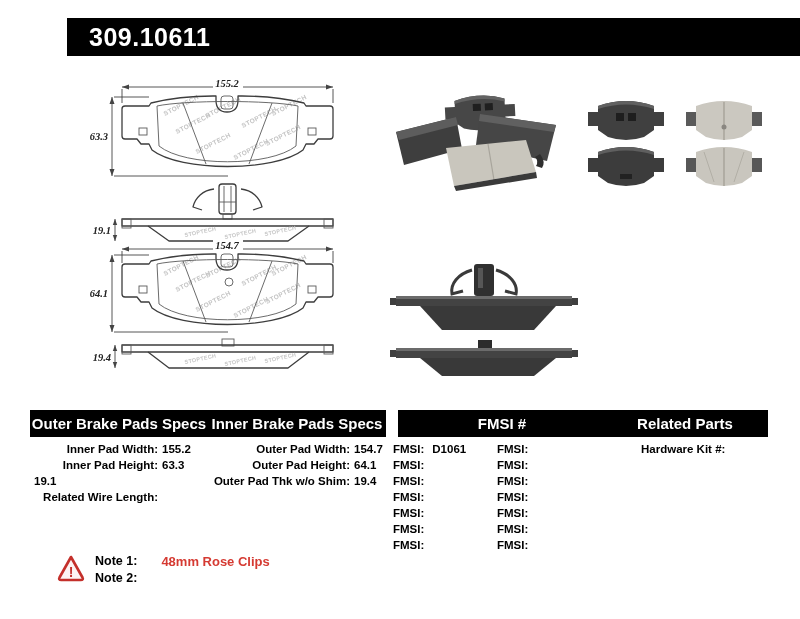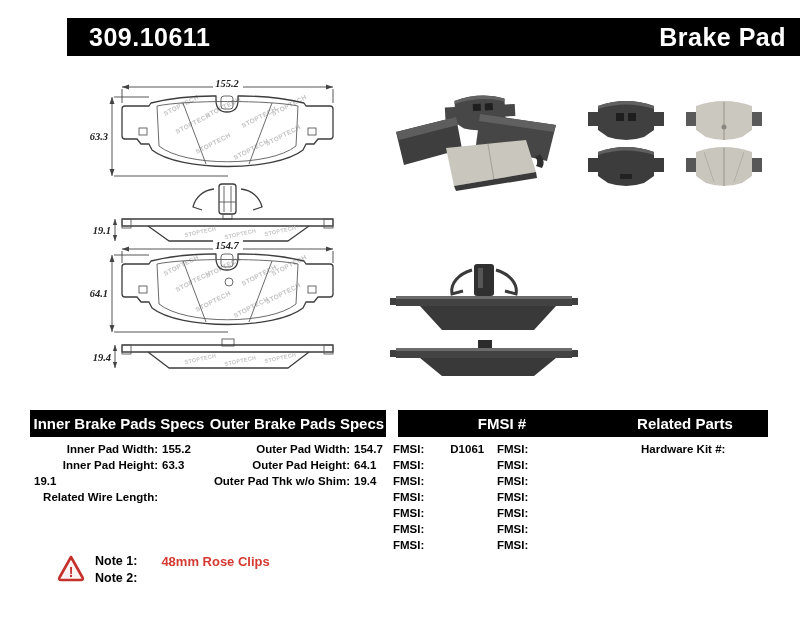--- a/index.html
+++ b/index.html
@@ -39,21 +39,21 @@
   .spec-row{display:flex;height:16px;line-height:16px;}
   .spec-label{text-align:right;}
   .spec-value{margin-left:4px;text-align:left;}
   .inner-col{left:30px;width:178px;}
   .inner-col .spec-label{width:128px;}
   .outer-col{left:208px;width:178px;}
   .outer-col .spec-label{width:142px;}
 
   .fmsi-rows{position:absolute;left:390px;top:441px;width:208px;font-size:11.5px;font-weight:700;}
   .fmsi-row{display:flex;height:16px;line-height:16px;}
-  .fmsi-cell{display:flex;width:104px;gap:18px;}
+  .fmsi-cell{display:flex;width:104px;}
   .fmsi-cell .l{margin-left:3px;}
   .fmsi-cell .v{margin-left:8px;}
 
   .related-rows{position:absolute;left:602px;top:441px;width:166px;font-size:11.5px;font-weight:700;}
   .related-row{display:flex;height:16px;line-height:16px;}
   .related-row .l{margin-left:3px;padding-left:36px;}
   .related-row .v{margin-left:6px;}
 
   
   .notes{position:absolute;left:95px;top:553px;}
@@ -62,21 +62,20 @@
   .note-value{font-size:13px;font-weight:700;margin-left:24px;}
   .warn{position:absolute;left:56px;top:553px;}
 </style>
 </head>
 <body>
 
 <div class="page">
 
   <div class="header-bar">
     <span class="pn">309.10611</span>
-    <span class="prod">Brake Pad</span>
   </div>
 
   <svg style="left:85px;top:76px;" width="280" height="168" viewBox="0 0 280 168">
 
     <line class="dimline" x1="37" y1="11" x2="248" y2="11"></line>
     <polygon class="arrow" points="37,11 44,8.5 44,13.5"></polygon>
     <polygon class="arrow" points="248,11 241,8.5 241,13.5"></polygon>
     <line class="dimline" x1="37" y1="13" x2="37" y2="27"></line>
     <line class="dimline" x1="248" y1="13" x2="248" y2="27"></line>
     <rect x="128" y="2" width="30" height="11" fill="#ffffff"></rect>
@@ -244,22 +243,22 @@
     <path d="M30,54 L52,78 L144,78 L166,54 Z" fill="#393939"></path>
     <rect x="88" y="88" width="14" height="8" fill="#2c2c2c"></rect>
     <rect x="0" y="98" width="12" height="7" fill="#3f3f3f"></rect>
     <rect x="176" y="98" width="12" height="7" fill="#3f3f3f"></rect>
     <rect x="6" y="96" width="176" height="10" fill="#434343"></rect>
     <rect x="6" y="96" width="176" height="3" fill="#6b6b6b"></rect>
     <path d="M30,106 L52,124 L144,124 L166,106 Z" fill="#393939"></path>
   </svg>
 
   <div class="tbl-header specs-header">
+    <span class="tbl-title">Outer Brake Pads Specs</span>
     <span class="tbl-title">Inner Brake Pads Specs</span>
-    <span class="tbl-title">Outer Brake Pads Specs</span>
   </div>
   <div class="tbl-header fmsi-header">
     <span class="tbl-title">FMSI #</span>
   </div>
   <div class="tbl-header related-header">
     <span class="tbl-title">Related Parts</span>
   </div>
 
   <div class="spec-col inner-col">
     <div class="spec-row">

